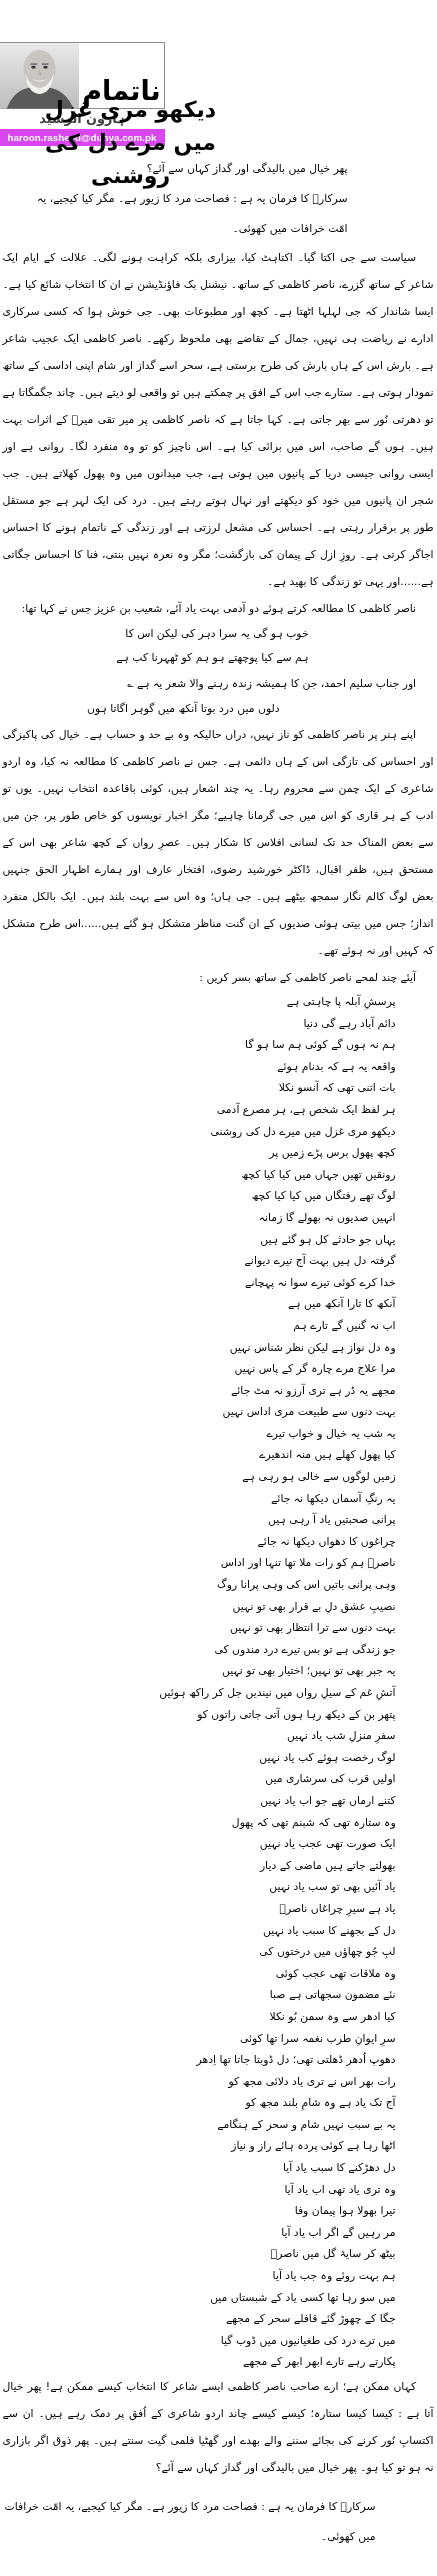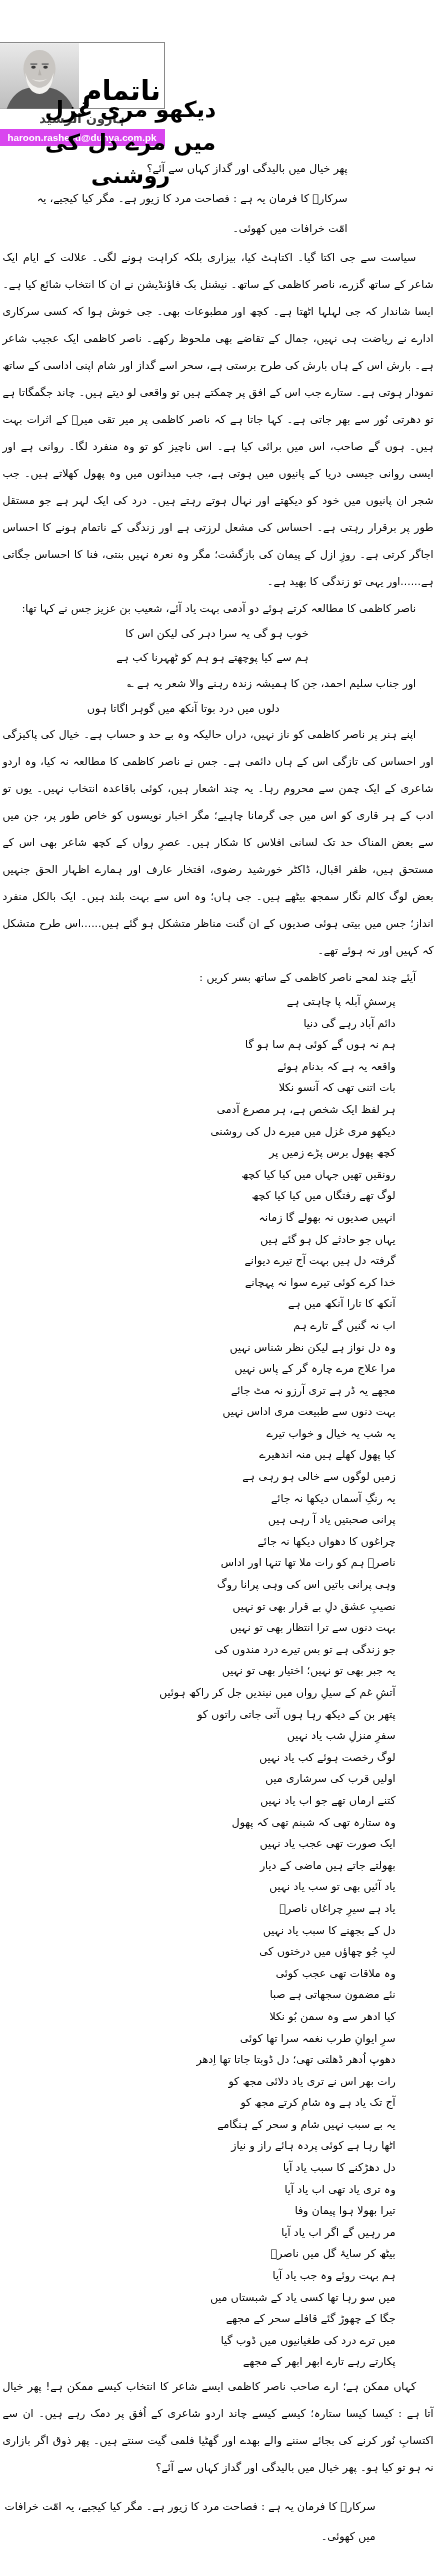--- a/index.html
+++ b/index.html
@@ -146,21 +146,21 @@
         <div class="verse">یاد آئیں بھی تو سب یاد نہیں</div>
         <div class="verse">یاد ہے سیرِ چراغاں ناصرؔ</div>
         <div class="verse">دل کے بجھنے کا سبب یاد نہیں</div>
         <div class="verse">لبِ جُو چھاؤں میں درختوں کی</div>
         <div class="verse">وہ ملاقات تھی عجب کوئی</div>
         <div class="verse">نئے مضمون سجھاتی ہے صبا</div>
         <div class="verse">کیا ادھر سے وہ سمن بُو نکلا</div>
         <div class="verse">سرِ ایوانِ طرب نغمہ سرا تھا کوئی</div>
         <div class="verse">دھوپ اُدھر ڈھلتی تھی؛ دل ڈوبتا جاتا تھا اِدھر</div>
         <div class="verse">رات بھر اس نے تری یاد دلائی مجھ کو</div>
-        <div class="verse">آج تک یاد ہے وہ شامِ کرتے مجھ کو</div>
+        <div class="verse">آج تک یاد ہے وہ شامِ بلند مجھ کو</div>
         <div class="verse">یہ بے سبب نہیں شام و سحر کے ہنگامے</div>
         <div class="verse">اٹھا رہا ہے کوئی پردہ ہائے راز و نیاز</div>
         <div class="verse">دل دھڑکنے کا سبب یاد آیا</div>
         <div class="verse">وہ تری یاد تھی اب یاد آیا</div>
         <div class="verse">تیرا بھولا ہوا پیمان وفا</div>
         <div class="verse">مر رہیں گے اگر اب یاد آیا</div>
         <div class="verse">بیٹھ کر سایۂ گل میں ناصرؔ</div>
         <div class="verse">ہم بہت روئے وہ جب یاد آیا</div>
         <div class="verse">میں سو رہا تھا کسی یاد کے شبستاں میں</div>
         <div class="verse">جگا کے چھوڑ گئے قافلے سحر کے مجھے</div>

